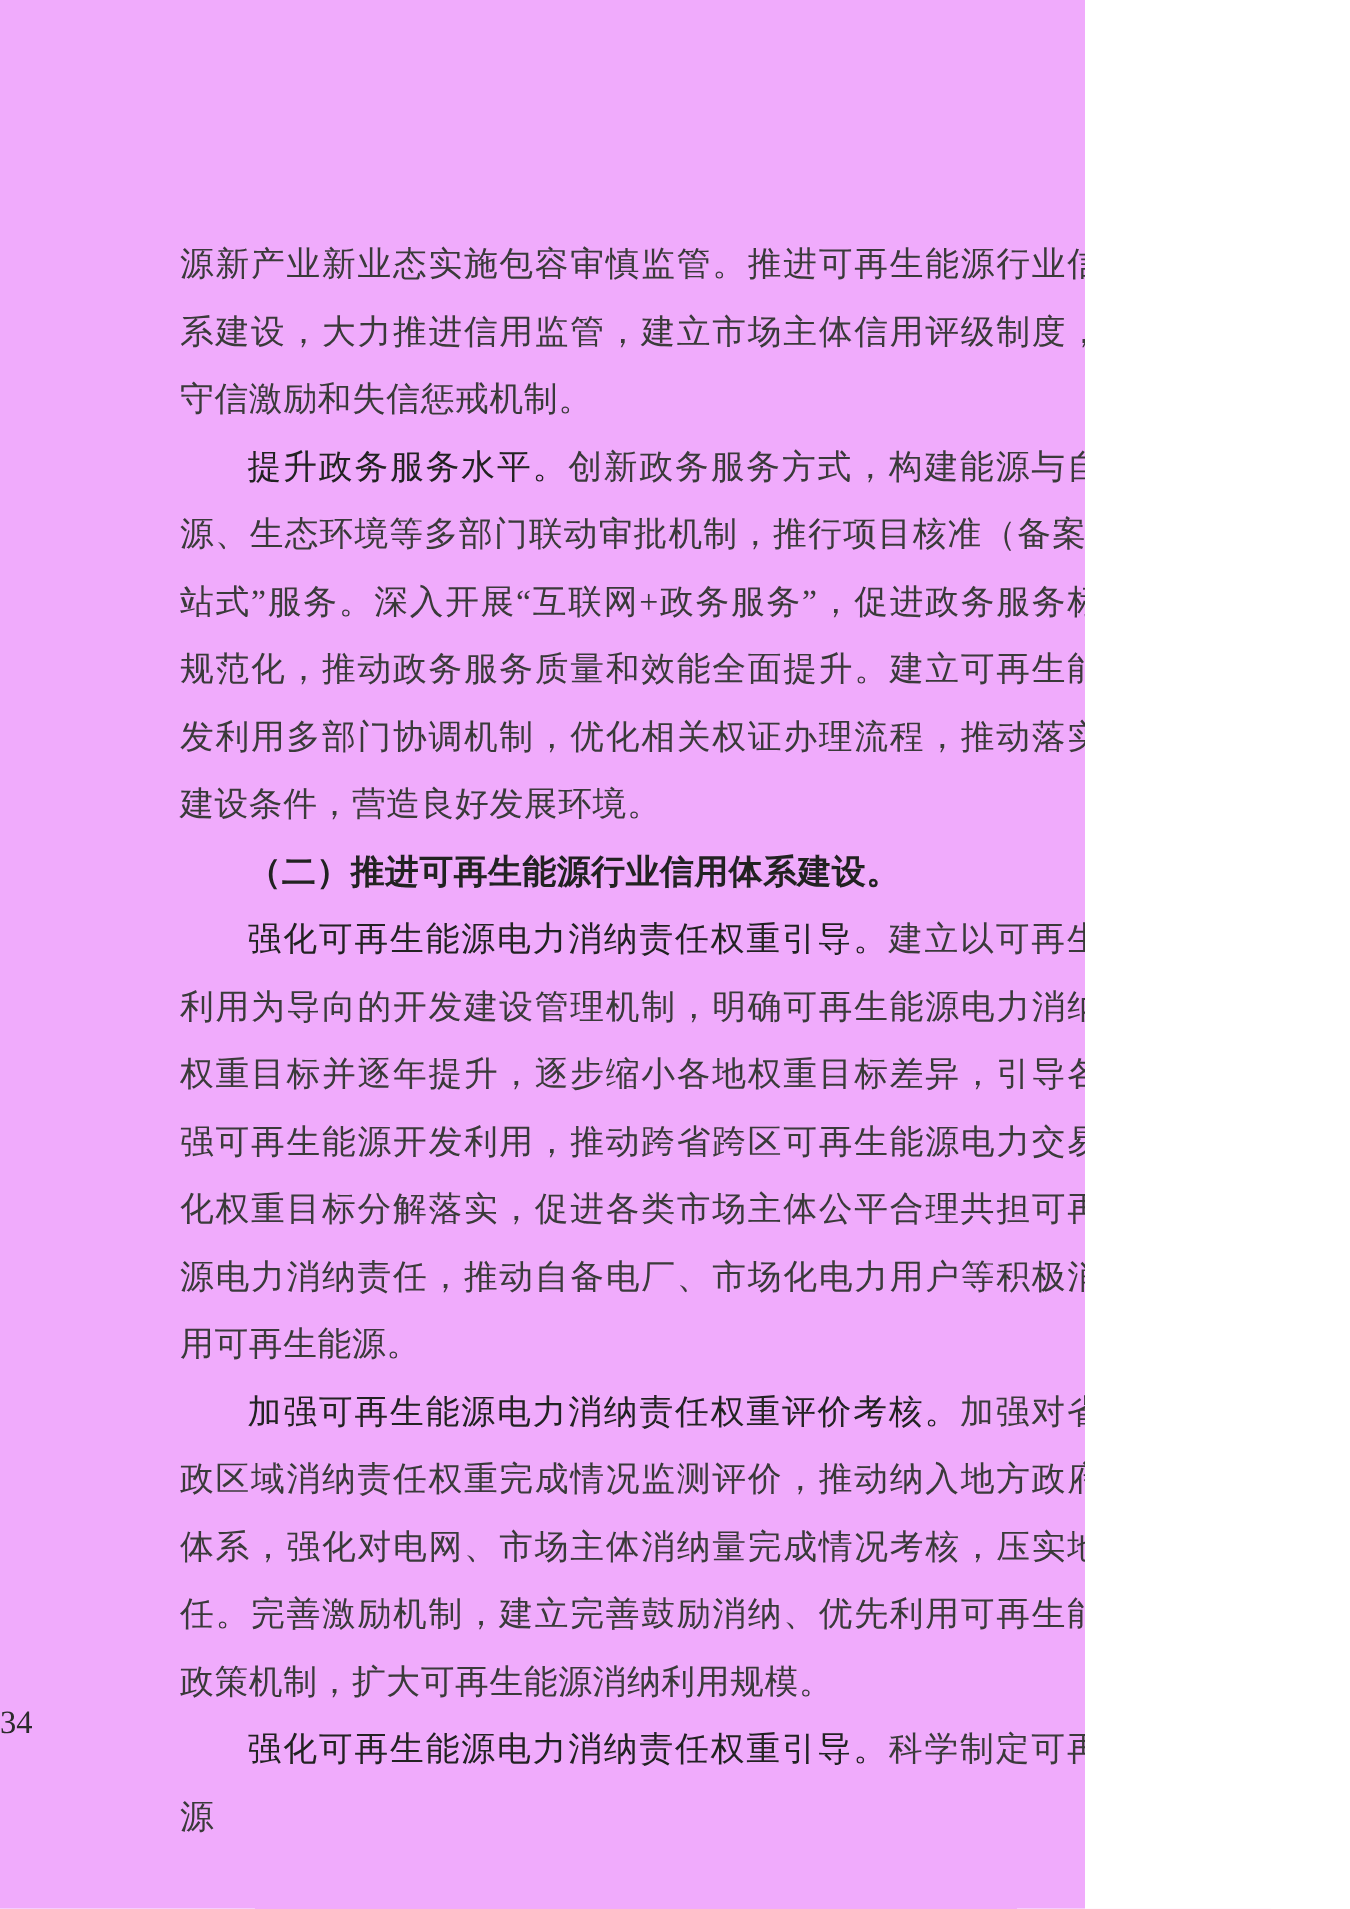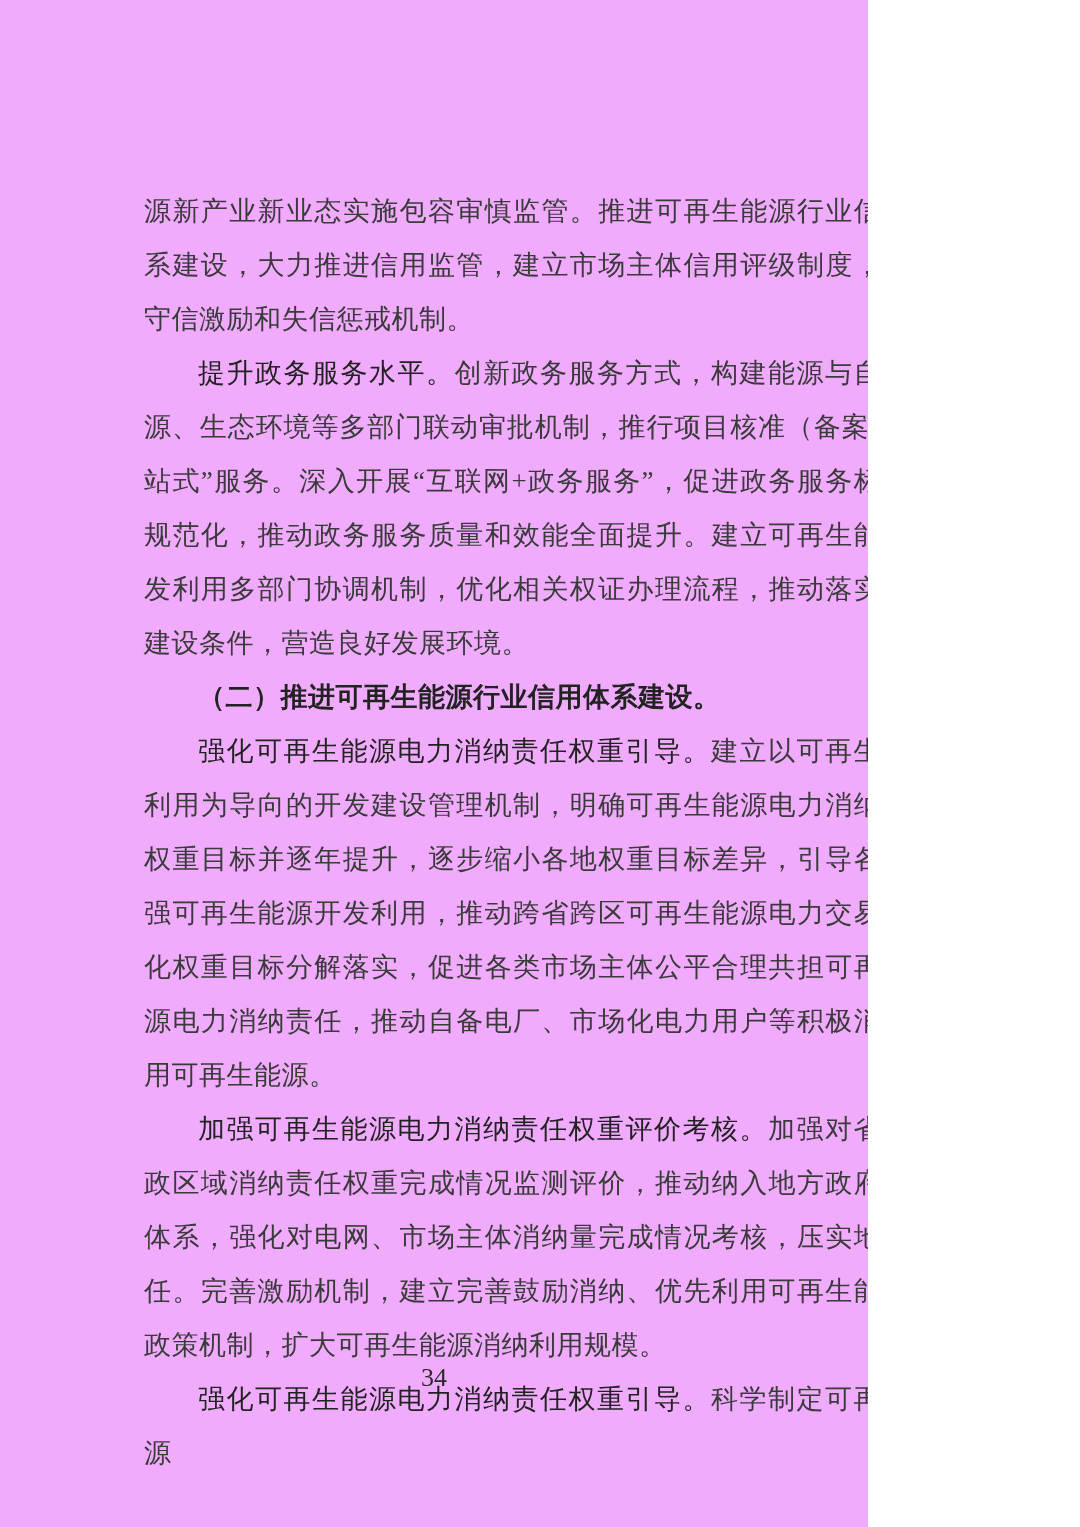--- a/index.html
+++ b/index.html
@@ -38,21 +38,21 @@
     color: #222222;
   }
   .para.heading .lead {
     font-weight: bold;
   }
   .page-number {
     position: absolute;
     left: 0;
     top: 1358px;
     width: 100%;
-    text-align: center;
+    text-align: left;
     font-size: 26px;
     line-height: 40px;
     color: #2b2b2b;
     font-family: "Liberation Serif", "DejaVu Serif", serif;
   }
 </style>
 </head>
 <body>
 
 <div class="page">

